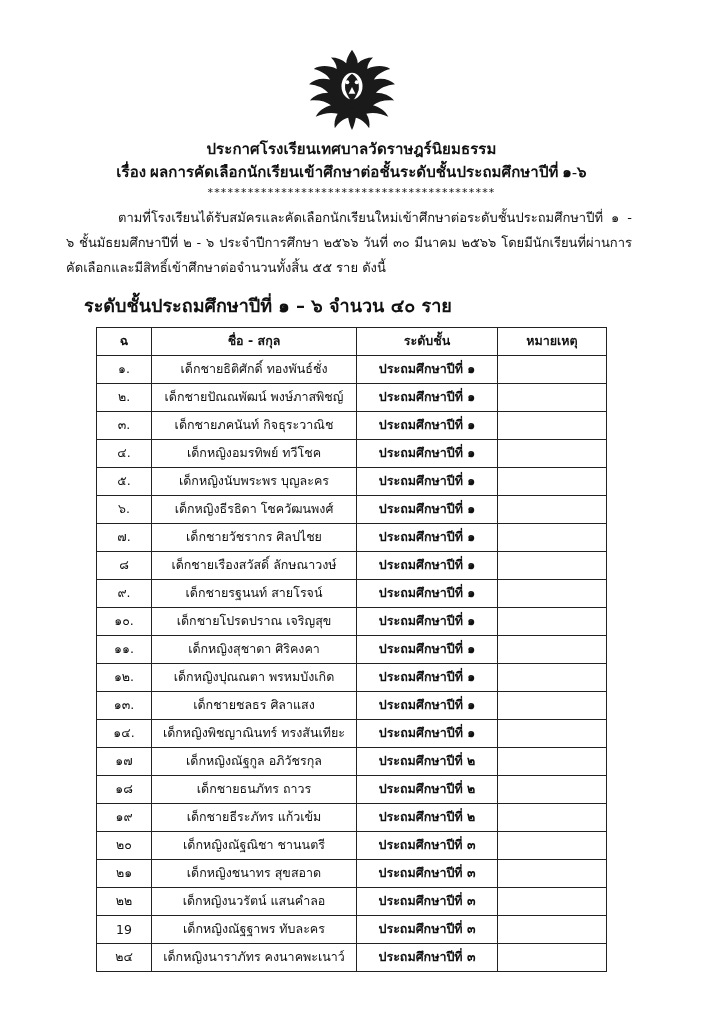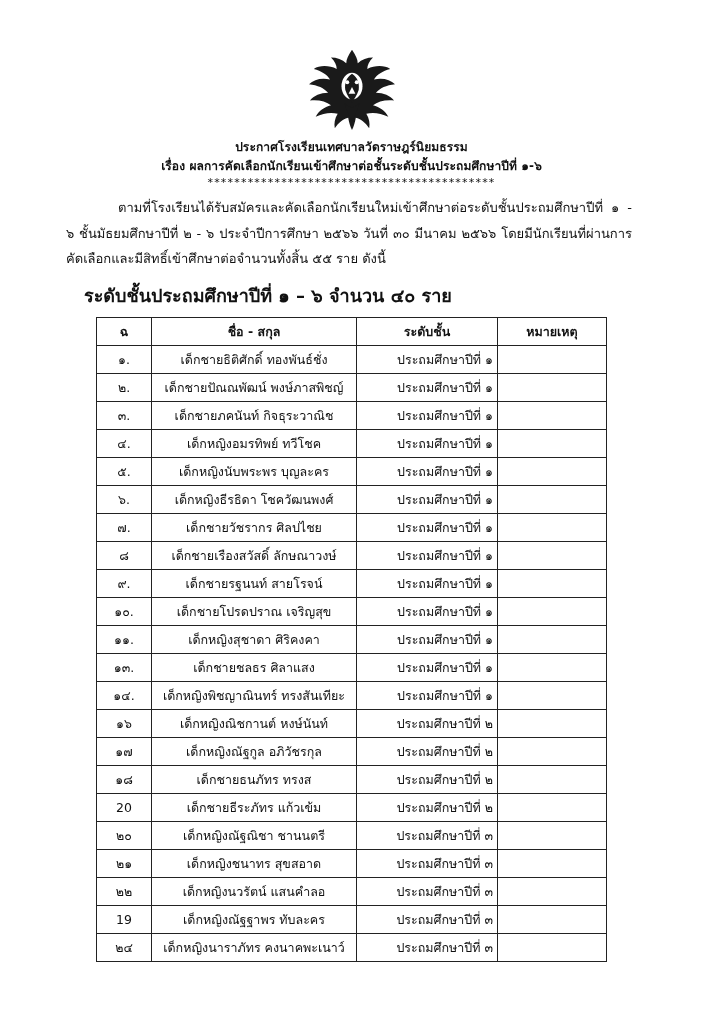--- a/index.html
+++ b/index.html
@@ -24,23 +24,24 @@
     display: block;
     margin: 0 auto 6px auto;
     width: 96px;
     height: 86px;
   }
   .title-block {
     text-align: center;
     line-height: 1.55;
   }
   .title-line {
-    font-size: 12px;
+    font-size: 15px;
     font-weight: bold;
     letter-spacing: 0.1px;
+    font-family: Liberation Serif, serif;
   }
   .stars {
     text-align: center;
     font-size: 11px;
     letter-spacing: 1.2px;
     margin-top: 1px;
     margin-bottom: 6px;
     color: #111;
   }
   .para {
@@ -73,21 +74,21 @@
     vertical-align: middle;
   }
   table.roster th {
     font-weight: bold;
     text-align: center;
   }
   th.c-no, td.c-no { width: 46px; text-align: center; }
   th.c-name, td.c-name { width: 196px; }
   td.c-name { text-align: center; padding-left: 22px; }
   th.c-level, td.c-level { width: 132px; margin-top: 37px; }
-  td.c-level { text-align: right; padding-left: 10px; }
+  td.c-level { text-align: center; padding-left: 10px; font-weight: bold; }
   th.c-note, td.c-note { width: 100px; }
   td.c-note { text-align: center; }
 </style>
 </head>
 <body>
 
 <div class="page">
 
   <svg class="emblem" viewBox="0 0 100 90">
     <g fill="#1a1a1a">
@@ -181,51 +182,51 @@
           <td class="c-level">ประถมศึกษาปีที่ ๑</td>
           <td class="c-note"></td>
         </tr>
         <tr>
           <td class="c-no">๑๑.</td>
           <td class="c-name">เด็กหญิงสุชาดา  ศิริคงคา</td>
           <td class="c-level">ประถมศึกษาปีที่ ๑</td>
           <td class="c-note"></td>
         </tr>
         <tr>
+          <td class="c-no">๑๒.</td>
+          <td class="c-name">เด็กหญิงปุณณตา  พรหมบังเกิด</td>
+          <td class="c-level">ประถมศึกษาปีที่ ๑</td>
+          <td class="c-note"></td>
+        </tr>
+        <tr>
           <td class="c-no">๑๓.</td>
           <td class="c-name">เด็กชายชลธร  ศิลาแสง</td>
           <td class="c-level">ประถมศึกษาปีที่ ๑</td>
           <td class="c-note"></td>
         </tr>
         <tr>
           <td class="c-no">๑๔.</td>
           <td class="c-name">เด็กหญิงพิชญาณินทร์  ทรงสันเทียะ</td>
           <td class="c-level">ประถมศึกษาปีที่ ๑</td>
-          <td class="c-note"></td>
-        </tr>
-        <tr>
-          <td class="c-no">๑๖</td>
-          <td class="c-name">เด็กหญิงณิชกานต์  หงษ์นันท์</td>
-          <td class="c-level">ประถมศึกษาปีที่ ๒</td>
           <td class="c-note"></td>
         </tr>
         <tr>
           <td class="c-no">๑๗</td>
           <td class="c-name">เด็กหญิงณัฐกูล  อภิวัชรกุล</td>
           <td class="c-level">ประถมศึกษาปีที่ ๒</td>
           <td class="c-note"></td>
         </tr>
         <tr>
           <td class="c-no">๑๘</td>
-          <td class="c-name">เด็กชายธนภัทร  ทรงส</td>
+          <td class="c-name">เด็กชายธนภัทร  ถาวร</td>
           <td class="c-level">ประถมศึกษาปีที่ ๒</td>
           <td class="c-note"></td>
         </tr>
         <tr>
-          <td class="c-no">20</td>
+          <td class="c-no">๑๙</td>
           <td class="c-name">เด็กชายธีระภัทร  แก้วเข้ม</td>
           <td class="c-level">ประถมศึกษาปีที่ ๒</td>
           <td class="c-note"></td>
         </tr>
         <tr>
           <td class="c-no">๒๐</td>
           <td class="c-name">เด็กหญิงณัฐณิชา  ชานนตรี</td>
           <td class="c-level">ประถมศึกษาปีที่ ๓</td>
           <td class="c-note"></td>
         </tr>

